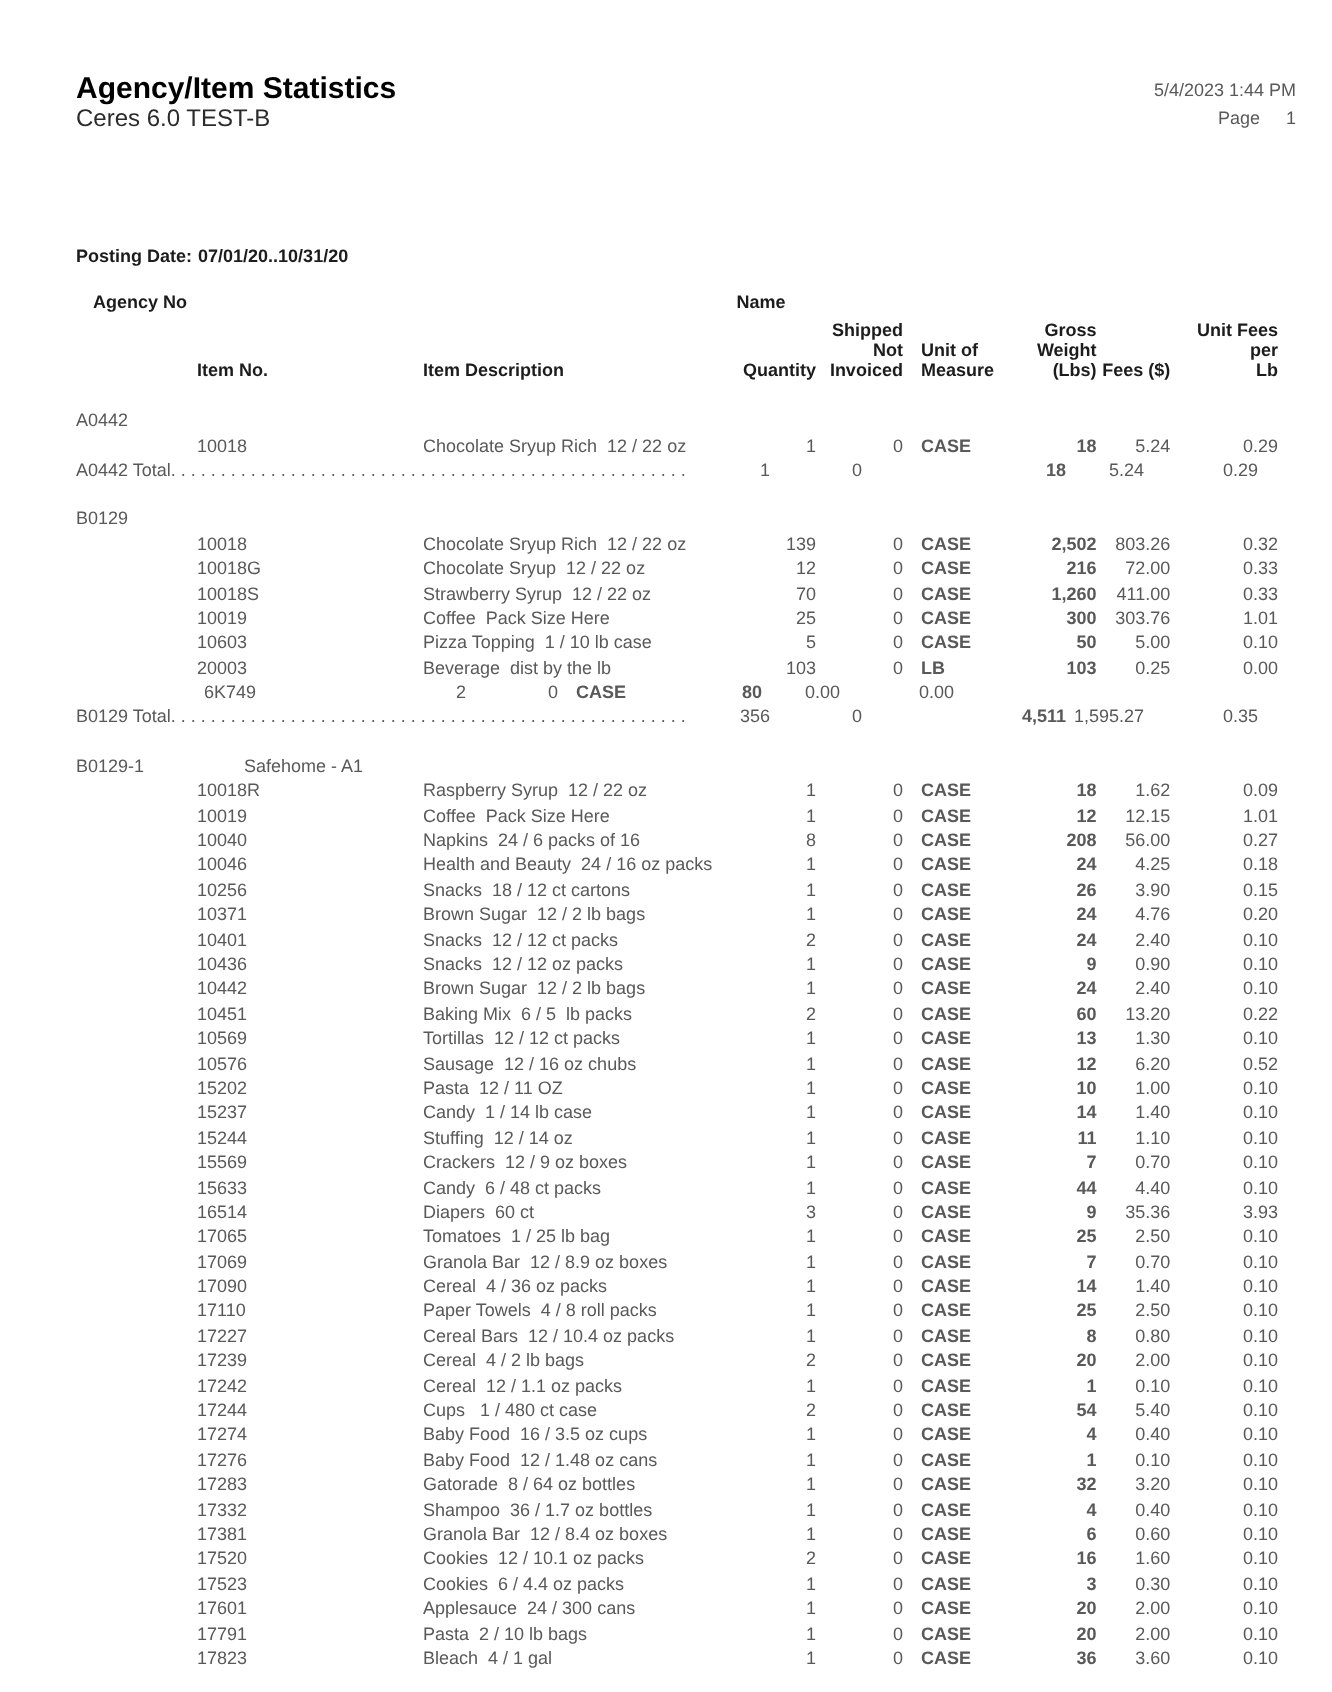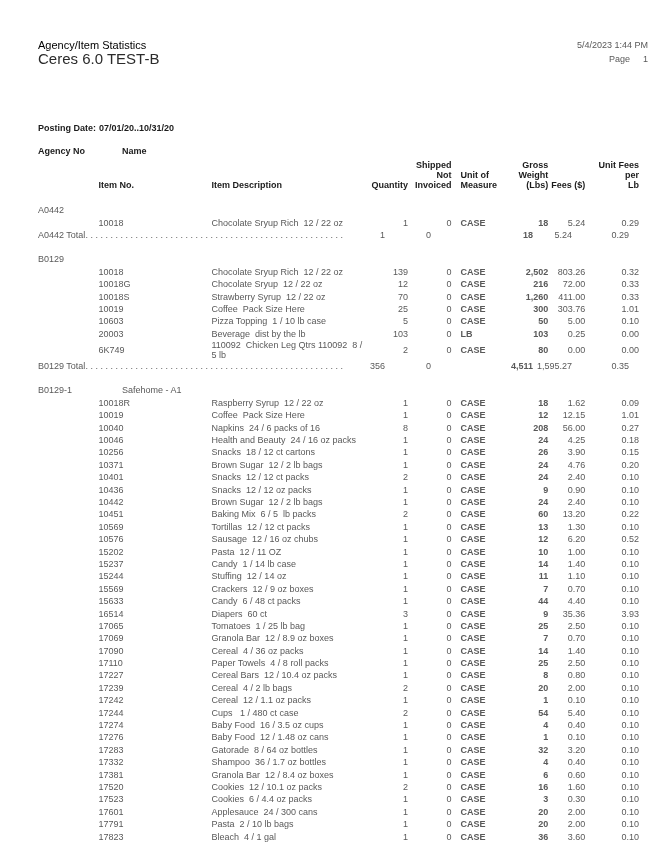--- a/index.html
+++ b/index.html
@@ -9,22 +9,22 @@
     background:#ffffff;
     overflow:hidden;
     font-family:"Liberation Sans","DejaVu Sans",sans-serif;
     font-size:9px;
     color:#595959;
     box-sizing:border-box;
     padding-top:38px;
   }
   
   .report-header{display:flex;justify-content:space-between;margin:0 18px 0 38px;}
-  .rh-left .title{font-size:11px;font-weight:normal;color:#000;line-height:14px;}
-  .rh-left .subtitle{font-size:15px;color:#2b2b2b;line-height:14px;}
+  .rh-left .title{font-size:15px;font-weight:bold;color:#000;line-height:14px;}
+  .rh-left .subtitle{font-size:12px;color:#2b2b2b;line-height:14px;}
   .rh-right{text-align:right;}
   .rh-right .datetime{line-height:14px;color:#595959;}
   .rh-right .pageline{line-height:14px;color:#595959;}
   .rh-right .pagenum{display:inline-block;margin-left:13px;}
   
   .filter-line{margin:56px 0 0 38px;font-weight:bold;color:#1c1c1c;line-height:13px;}
   .filter-line .fv{margin-left:3px;}
   
   .rtable{margin-left:38px;width:601px;}
   .trow{display:flex;align-items:center;min-height:12.4px;line-height:10px;}
@@ -35,21 +35,21 @@
   .c-desc{width:167px;white-space:pre-wrap;margin-left:28px;}
   .c-qty{width:41px;text-align:right;}
   .c-ship{width:46px;text-align:right;}
   .c-uom{width:54px;padding-left:9px;font-weight:bold;}
   .c-weight{width:48px;text-align:right;font-weight:bold;}
   .c-fees{width:39px;text-align:right;}
   .c-unitfees{width:57px;text-align:right;}
   .th{font-weight:bold;color:#1c1c1c;}
   .pre{white-space:pre-line;}
   .thead{margin-top:9px;}
-  .hrow1{min-height:13px;}
+  .hrow1{min-height:13px;text-align:center;}
   .hrow2{min-height:21px;align-items:flex-end;margin-top:3px;}
   .tbody{margin-top:14px;}
   .tgroup{margin-bottom:12px;}
   .total-label-wrap{display:flex;width:306px;overflow:hidden;}
   .total-label-wrap .tlabel{white-space:nowrap;}
   .total-label-wrap .dots{flex:1;overflow:hidden;white-space:nowrap;}
 </style>
 </head>
 <body>
 
@@ -187,21 +187,20 @@
             <div class="cell c-qty">103</div>
             <div class="cell c-ship">0</div>
             <div class="cell c-uom">LB</div>
             <div class="cell c-weight">103</div>
             <div class="cell c-fees">0.25</div>
             <div class="cell c-unitfees">0.00</div>
           </div>
           <div class="trow item-row">
             <div class="cell c-agency"></div>
             <div class="cell c-itemno">6K749</div>
-            <div class="cell c-desc">110092  Chicken Leg Qtrs 110092  8 / 5 lb</div>
             <div class="cell c-qty">2</div>
             <div class="cell c-ship">0</div>
             <div class="cell c-uom">CASE</div>
             <div class="cell c-weight">80</div>
             <div class="cell c-fees">0.00</div>
             <div class="cell c-unitfees">0.00</div>
           </div>
           <div class="trow total-row">
             <div class="total-label-wrap">
               <div class="tlabel">B0129 Total</div>

